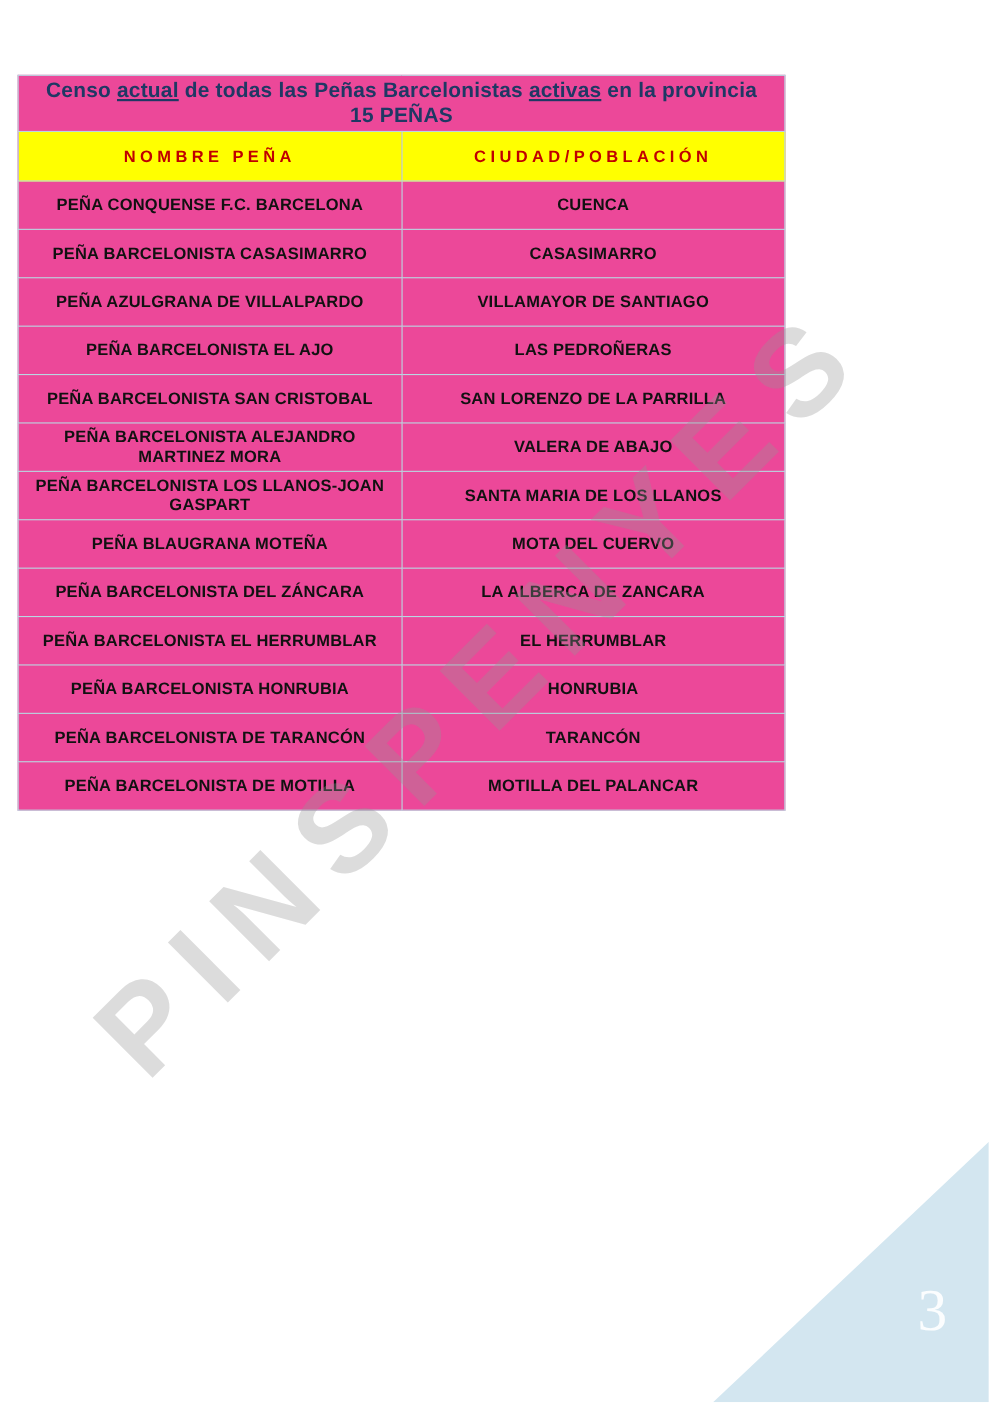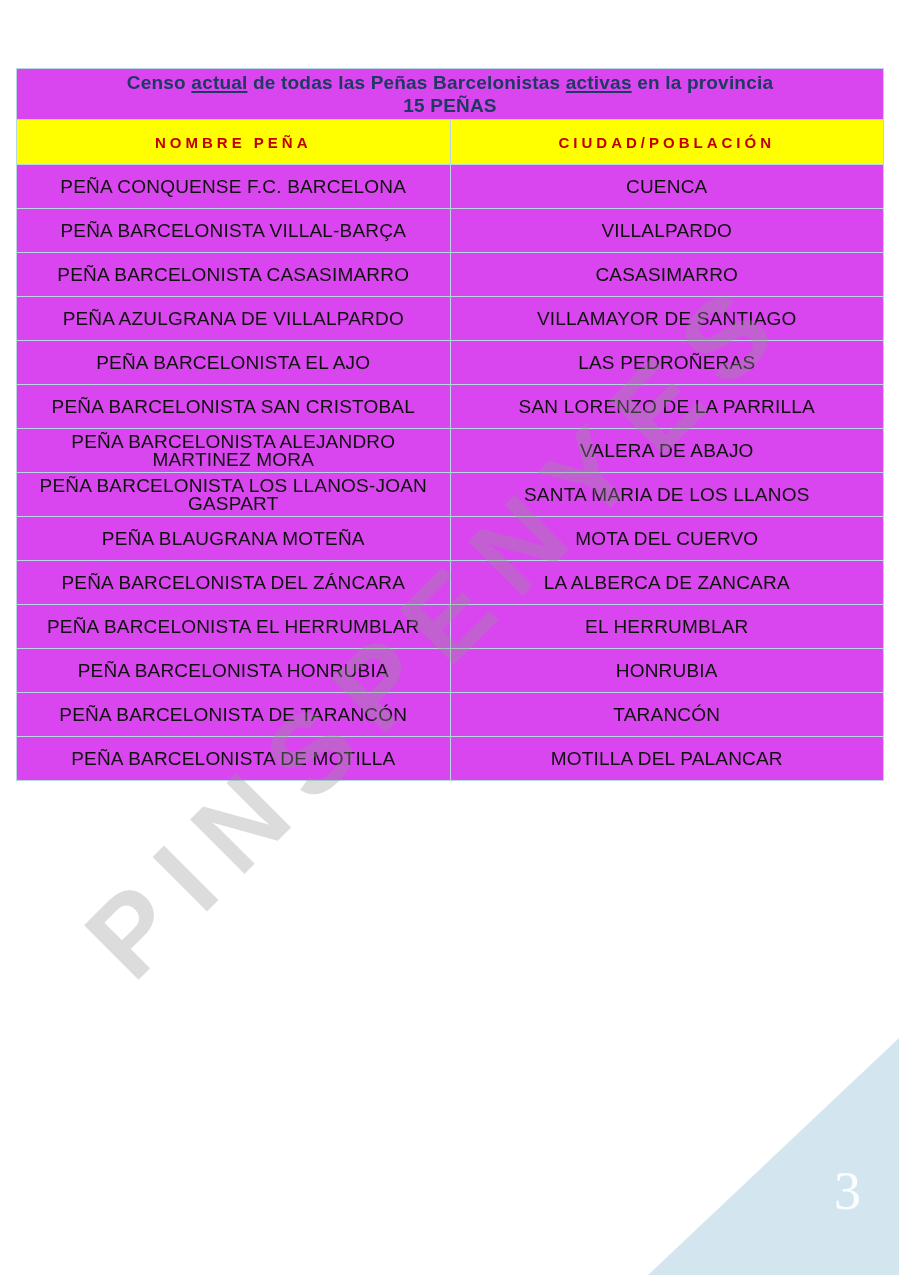--- a/index.html
+++ b/index.html
@@ -5,43 +5,43 @@
   html,body{margin:0;padding:0;}
   body{
     width:899px;height:1275px;position:relative;overflow:hidden;
     background:#ffffff;
     font-family:"Liberation Sans", sans-serif;
   }
   .page{position:absolute;inset:0;}
 
   
   .census-table{
-    position:absolute;left:16px;top:68px;width:868px;
+    position:absolute;left:16px;top:68px;width:698px;
     border-collapse:collapse;table-layout:fixed;
-    background:#d946ef;
+    background:#ec4899;
   }
   .census-table td, .census-table th{
     border:1.5px solid #b9d7e2;
     vertical-align:middle;text-align:center;
     padding:2px 10px;box-sizing:border-box;
   }
   .title-cell{
     color:#1f3864;font-size:19px;font-weight:bold;
     line-height:23px;padding:3px 6px 4px 6px;
     letter-spacing:.2px;
   }
   .title-cell .u{text-decoration:underline;text-decoration-thickness:2px;text-underline-offset:2px;}
   .hdr-cell{
     background:#ffff00;color:#c00000;
     font-size:15px;font-weight:bold;letter-spacing:4px;
     height:45px;
     margin-left:48px;
   }
   .data-row td{
-    height:44px;font-size:19px;font-weight:normal;color:#111111;
+    height:44px;font-size:15px;font-weight:bold;color:#111111;
     line-height:18px;letter-spacing:.2px;
   }
 
   
   .watermark{
     position:absolute;left:437px;top:627px;
     transform:translate(-50%,-50%) rotate(-45deg);
     font-size:112px;font-weight:900;letter-spacing:22px;
     color:rgba(150,150,150,0.33);
     white-space:nowrap;pointer-events:none;z-index:6;
@@ -78,24 +78,20 @@
           <div>15 PEÑAS</div>
         </td>
       </tr>
       <tr>
         <td class="hdr-cell">NOMBRE PEÑA</td>
         <td class="hdr-cell">CIUDAD/POBLACIÓN</td>
       </tr>
       <tr class="data-row">
           <td>PEÑA CONQUENSE F.C. BARCELONA</td>
           <td>CUENCA</td>
-        </tr>
-      <tr class="data-row">
-          <td>PEÑA BARCELONISTA VILLAL-BARÇA</td>
-          <td>VILLALPARDO</td>
         </tr>
       <tr class="data-row">
           <td>PEÑA BARCELONISTA CASASIMARRO</td>
           <td>CASASIMARRO</td>
         </tr>
       <tr class="data-row">
           <td>PEÑA AZULGRANA DE VILLALPARDO</td>
           <td>VILLAMAYOR DE SANTIAGO</td>
         </tr>
       <tr class="data-row">

